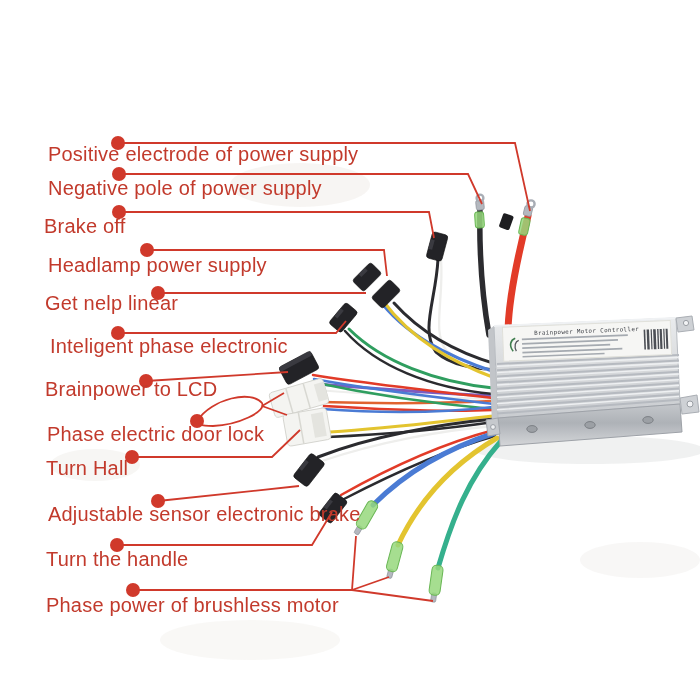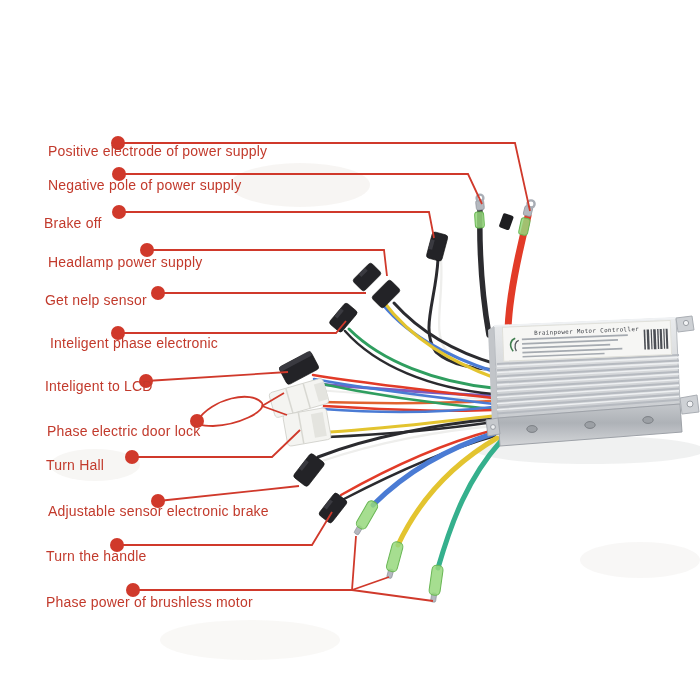--- a/index.html
+++ b/index.html
@@ -1,20 +1,20 @@
 <!DOCTYPE html>
 <html style="--annotation: #d0392b; --label-text: #c23a2c; --wire-red: #e23b28; --wire-black: #2b2b2f; --wire-white: #eeeeec; --wire-blue: #4a7bd4; --wire-yellow: #e3c42f; --wire-green: #2f9e5f; --wire-teal: #35b08d; --wire-purple: #7b5cc0; --wire-orange: #e0622f; --connector-dark: #232327; --connector-white: #f4f4f1; --bullet-green: #97d87d; --box-silver: #d8dadc; --terminal-silver: #b4b8bf;"><head>
 <meta charset="utf-8">
 <style>
   html,body{margin:0;padding:0;background:#fff;}
   .stage{position:relative;width:700px;height:700px;background:#ffffff;overflow:hidden;
          font-family:"Liberation Sans", sans-serif;}
   svg{position:absolute;left:0;top:0;}
   
-  .callout-label{position:absolute;font-size:14px;font-weight:400;letter-spacing:.2px;
+  .callout-label{position:absolute;font-size:20px;font-weight:400;letter-spacing:.2px;
                  color:var(--label-text,#c23a2c);white-space:nowrap;line-height:1;}
   
   .wire{fill:none;stroke-linecap:round;}
   .st-red{stroke:var(--wire-red);}      .st-black{stroke:var(--wire-black);}
   .st-white{stroke:var(--wire-white);}  .st-blue{stroke:var(--wire-blue);}
   .st-yellow{stroke:var(--wire-yellow);}.st-green{stroke:var(--wire-green);}
   .st-teal{stroke:var(--wire-teal);}    .st-purple{stroke:var(--wire-purple);}
   .st-orange{stroke:var(--wire-orange);}
   .conn-dark{fill:var(--connector-dark);stroke:#111;stroke-width:.6;}
   .conn-white{fill:var(--connector-white);stroke:#cfcfc9;stroke-width:.8;}
@@ -291,23 +291,23 @@
         <path class="anno" d="M133,590 H352 M352,590 L356,536 M352,590 L389,577 M352,590 L433,601"></path>
       </g>
     </g>
   </svg>
 
   <div>
     <div class="callout-label" style="left:48px;top:144px">Positive electrode of power supply</div>
     <div class="callout-label" style="left:48px;top:178px">Negative pole of power supply</div>
     <div class="callout-label" style="left:44px;top:216px">Brake off</div>
     <div class="callout-label" style="left:48px;top:255px">Headlamp power supply</div>
-    <div class="callout-label" style="left:45px;top:293px">Get nelp sensor</div>
+    <div class="callout-label" style="left:45px;top:293px">Get nelp linear</div>
     <div class="callout-label" style="left:50px;top:336px">Inteligent phase electronic</div>
-    <div class="callout-label" style="left:45px;top:379px">Inteligent to LCD</div>
+    <div class="callout-label" style="left:45px;top:379px">Brainpower to LCD</div>
     <div class="callout-label" style="left:47px;top:424px">Phase electric door lock</div>
     <div class="callout-label" style="left:46px;top:458px">Turn Hall</div>
     <div class="callout-label" style="left:48px;top:504px">Adjustable sensor electronic brake</div>
     <div class="callout-label" style="left:46px;top:549px">Turn the handle</div>
     <div class="callout-label" style="left:46px;top:595px">Phase power of brushless motor</div>
   </div>
 
 </div>
 
 </body></html>

